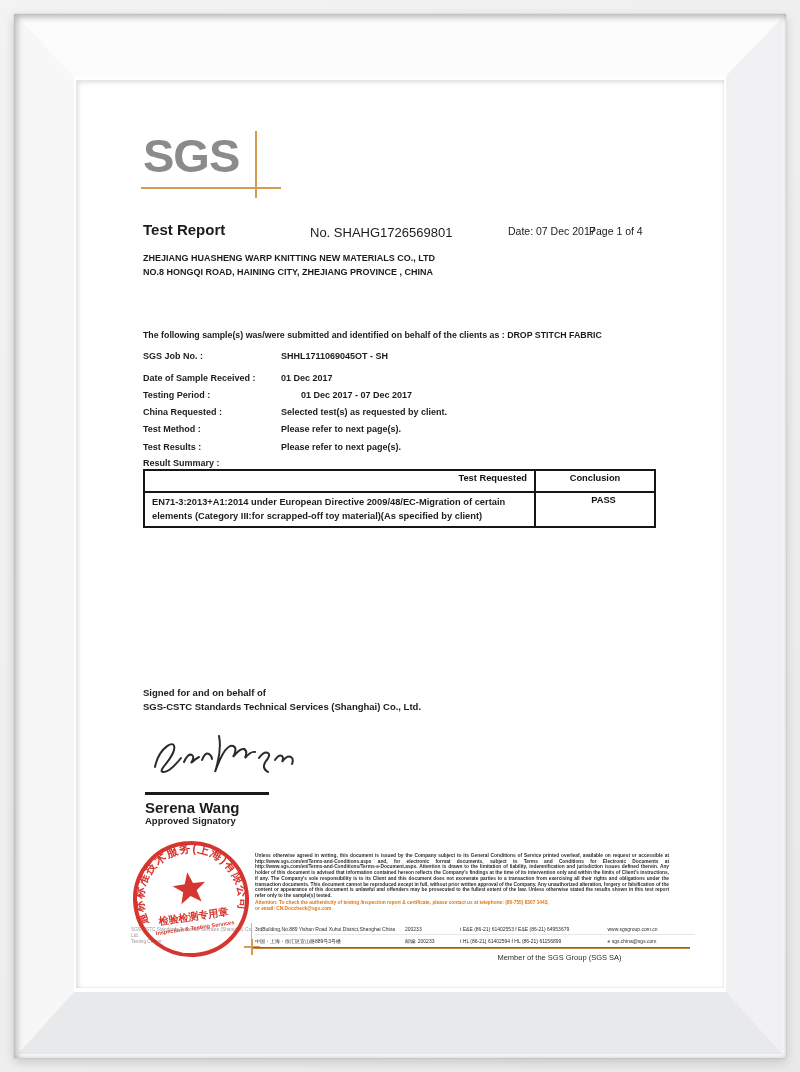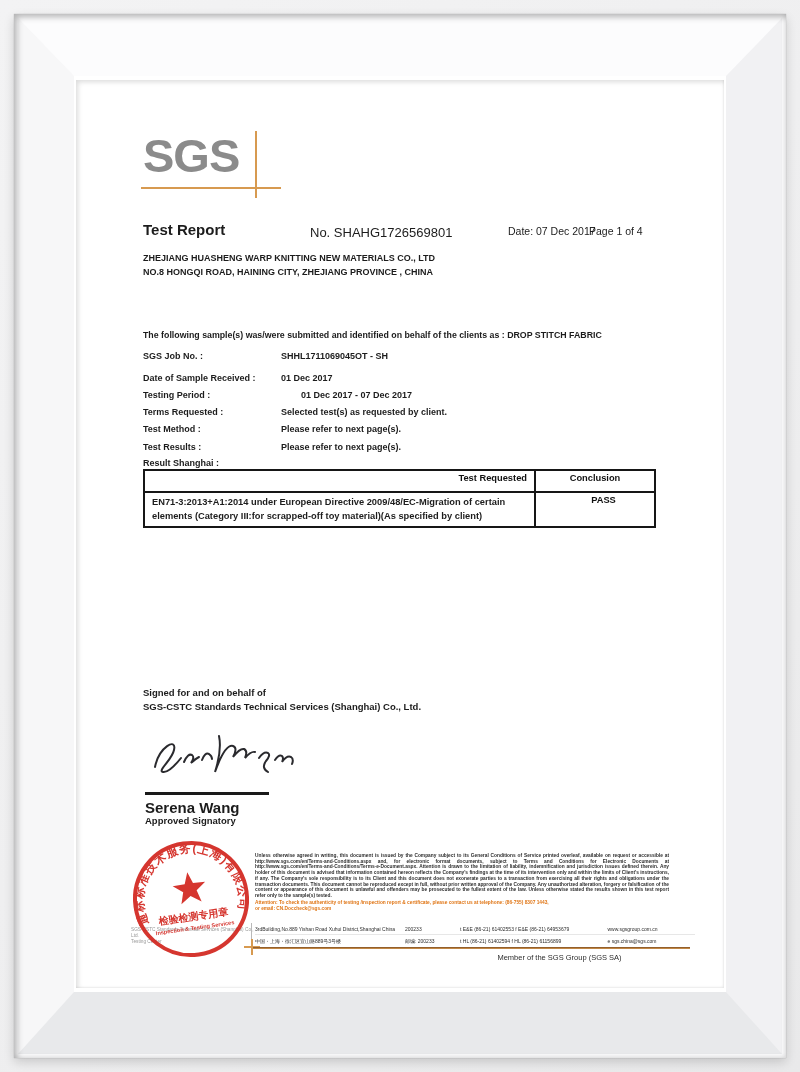--- a/index.html
+++ b/index.html
@@ -98,28 +98,28 @@
   <div class="t client-addr">NO.8 HONGQI ROAD, HAINING CITY, ZHEJIANG PROVINCE , CHINA</div>
 
   <div class="t intro">The following sample(s) was/were submitted and identified on behalf of the clients as : DROP STITCH FABRIC</div>
   <div class="t lbl" style="left:48px;top:256px;">SGS Job No. :</div>
   <div class="t val" style="left:186px;top:256px;">SHHL1711069045OT - SH</div>
 
   <div class="t lbl" style="left:48px;top:278px;">Date of Sample Received :</div>
   <div class="t val" style="left:186px;top:278px;">01 Dec 2017</div>
   <div class="t lbl" style="left:48px;top:295px;">Testing Period :</div>
   <div class="t val" style="left:186px;top:295px;margin-left:20px;">01 Dec 2017 - 07 Dec 2017</div>
-  <div class="t lbl" style="left:48px;top:312px;">Terms Requested :</div>
+  <div class="t lbl" style="left:48px;top:312px;">China Requested :</div>
   <div class="t val" style="left:186px;top:312px;">Selected test(s) as requested by client.</div>
   <div class="t lbl" style="left:48px;top:329px;">Test Method :</div>
   <div class="t val" style="left:186px;top:329px;">Please refer to next page(s).</div>
   <div class="t lbl" style="left:48px;top:347px;">Test Results :</div>
   <div class="t val" style="left:186px;top:347px;">Please refer to next page(s).</div>
 
-  <div class="t lbl" style="left:48px;top:363px;">Result Shanghai :</div>
+  <div class="t lbl" style="left:48px;top:363px;">Result Summary :</div>
 
   <table class="rtable">
     <tbody>
         <tr>
       <th>Test Requested</th>
       <th class="concl">Conclusion</th>
     </tr>
     <tr>
       <td class="test">EN71-3:2013+A1:2014 under European Directive 2009/48/EC-Migration of certain elements (Category III:for scrapped-off toy material)(As specified by client)</td>
       <td class="pass">PASS</td>

